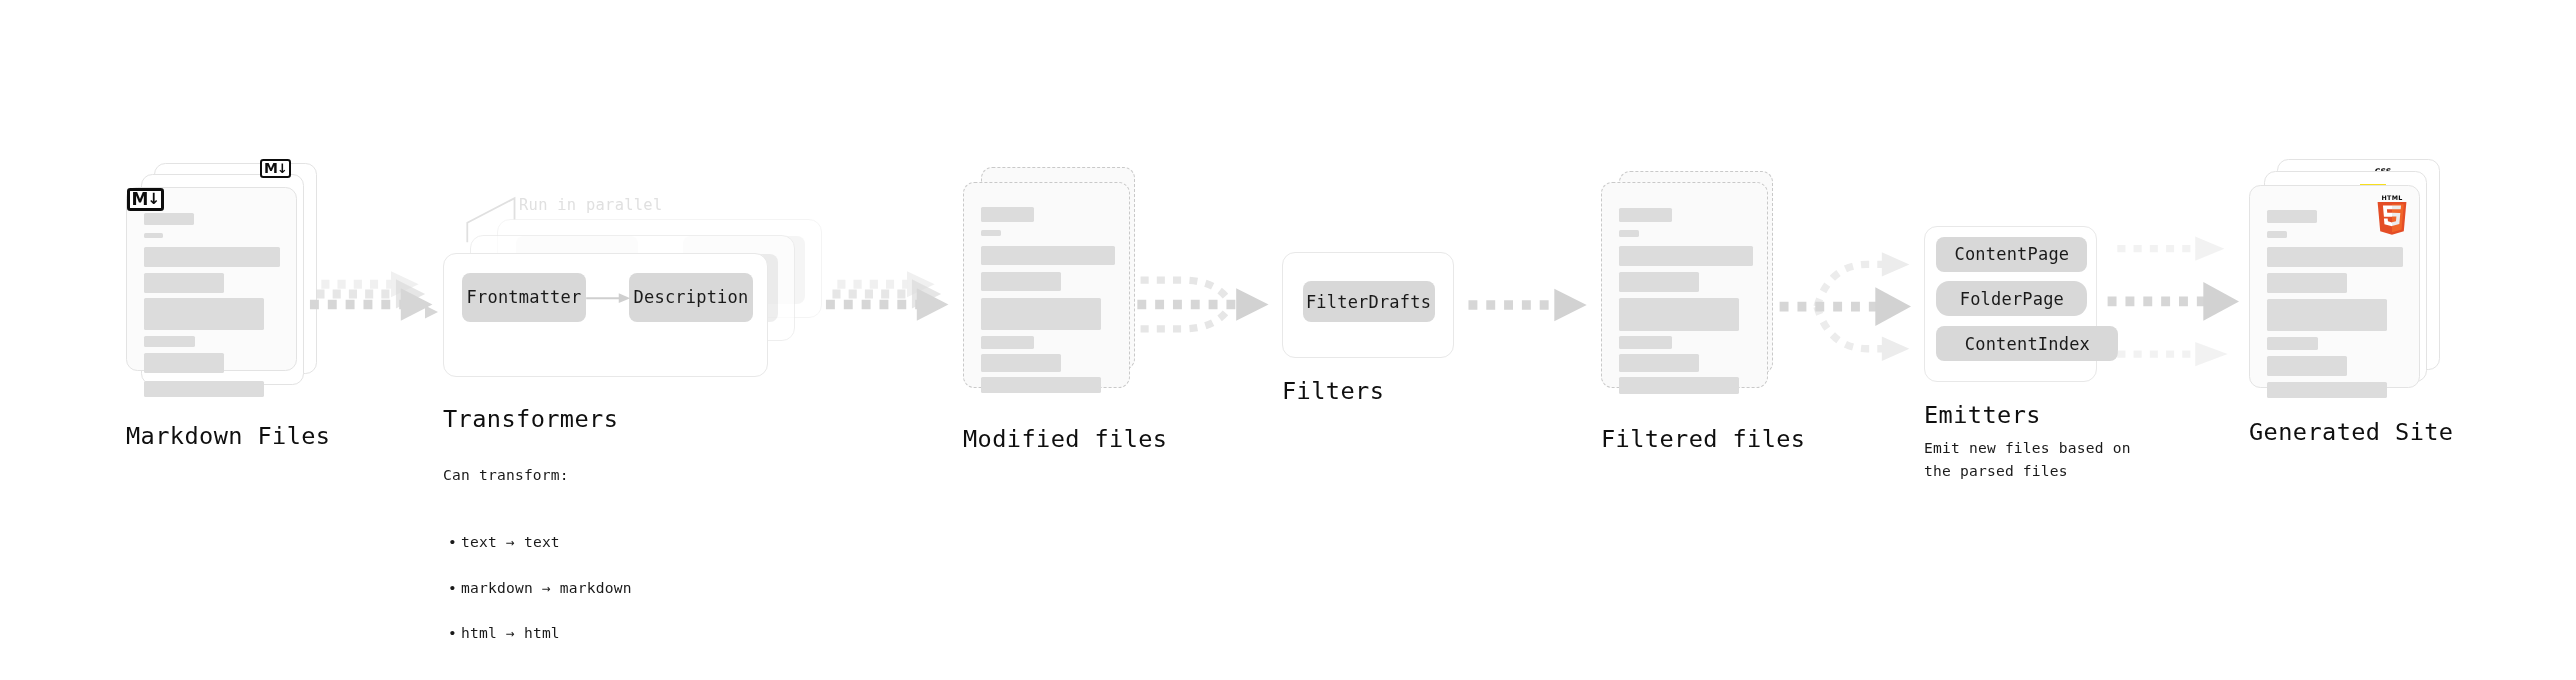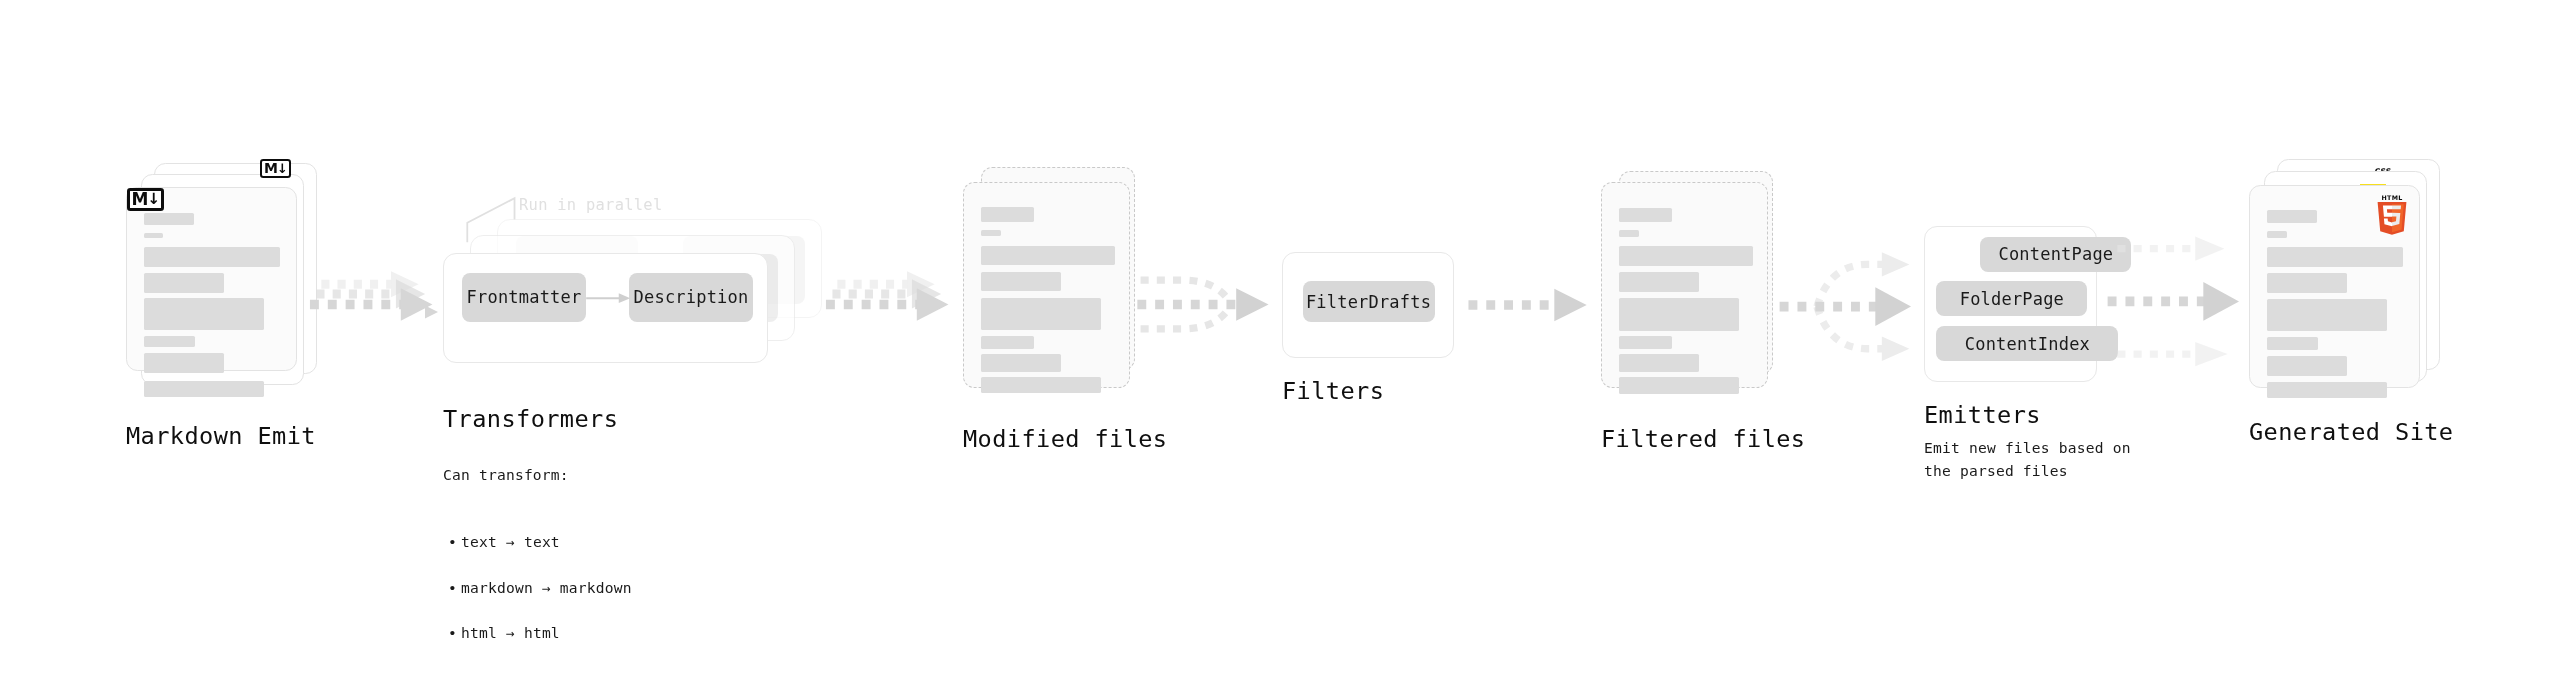--- a/index.html
+++ b/index.html
@@ -150,21 +150,21 @@
       <div class="skel" style="left:17px; top:45px;  width:18.7px;  height:5.7px;"></div>
       <div class="skel" style="left:17px; top:59px;  width:136px; height:20.3px;"></div>
       <div class="skel" style="left:17px; top:85px; width:80px;  height:20.3px;"></div>
       <div class="skel" style="left:17px; top:110px; width:120px; height:32px;"></div>
       <div class="skel" style="left:17px; top:148px; width:51px;  height:11.4px;"></div>
       <div class="skel" style="left:17px; top:165px; width:80px;  height:20.3px;"></div>
       <div class="skel" style="left:17px; top:193px; width:120px; height:16.3px;"></div>
     </div>
   </div>
 
-  <div class="title" style="left:126px; top:422px;">Markdown Emit</div>
+  <div class="title" style="left:126px; top:422px;">Markdown Files</div>
 
   <div class="arrow-layer" style="left:305px; top:268px; width:134px; height:73px;">
     <svg width="134" height="73" viewBox="0 0 165 90">
       <g opacity="0.45">
         <line x1="20" y1="20" x2="108" y2="20" stroke="#dedede" stroke-width="11" stroke-dasharray="10 10"></line>
         <polygon points="106,4 140,20 106,36" fill="#dedede"></polygon>
       </g>
       <g opacity="0.7">
         <line x1="14" y1="32" x2="114" y2="32" stroke="#dcdcdc" stroke-width="11" stroke-dasharray="10 10"></line>
         <polygon points="112,14 148,32 112,50" fill="#dcdcdc"></polygon>
@@ -194,21 +194,21 @@
 
     <div class="panel" style="left:27px; top:36px; width:325px; height:106px; opacity:0.7;">
       <div class="chip" style="left:18px; top:18px; width:122px; height:68px; opacity:0.6; font-size:0;"></div>
       <div class="chip" style="left:185px; top:18px; width:122px; height:68px; opacity:0.6; font-size:0;"></div>
       <svg class="arrow-layer" style="left:142px; top:44px;" width="46" height="16.3" viewBox="0 0 56 20">
         <line x1="0" y1="10" x2="42" y2="10" stroke="#e2e2e2" stroke-width="2.5"></line>
         <polygon points="40,4 54,10 40,16" fill="#e2e2e2"></polygon>
       </svg>
     </div>
 
-    <div class="panel" style="left:0px; top:54px; width:325px; height:110px;">
+    <div class="panel" style="left:0px; top:54px; width:325px; height:124px;">
       <div class="chip" style="left:18px; top:18.7px; width:124px; height:49px;">
         <span>Frontmatter</span>
       </div>
       <div class="chip" style="left:185px; top:18.7px; width:124px; height:49px;">
         <span>Description</span>
       </div>
       <svg class="arrow-layer" style="left:142px; top:36px;" width="46" height="16.3" viewBox="0 0 56 20">
         <line x1="0" y1="10" x2="42" y2="10" stroke="#cfcfcf" stroke-width="2.5"></line>
         <polygon points="40,4 54,10 40,16" fill="#cfcfcf"></polygon>
       </svg>
@@ -314,24 +314,24 @@
 
       <path d="M 48 72 Q 64 124 110 124 L 130 124" fill="none" stroke="#ececec" stroke-width="9" stroke-dasharray="10 10"></path>
       <polygon points="128,109 162,124 128,139" fill="#ececec"></polygon>
 
       <line x1="2" y1="72" x2="122" y2="72" stroke="#d6d6d6" stroke-width="12" stroke-dasharray="11 11"></line>
       <polygon points="120,48 164,72 120,96" fill="#d2d2d2"></polygon>
     </svg>
   </div>
 
   <div class="panel" style="left:1924px; top:226px; width:173px; height:156px;">
-    <div class="chip" style="left:11.4px; top:9.8px; width:151px; height:35px;margin-left:44px;">
+    <div class="chip" style="left:11.4px; top:9.8px; width:151px; height:35px;">
       <span>ContentPage</span>
     </div>
-    <div class="chip" style="left:11.4px; top:54px; width:151px; height:35px;">
+    <div class="chip" style="left:11.4px; top:54px; width:151px; height:35px;border-radius:13px;">
       <span>FolderPage</span>
     </div>
     <div class="chip" style="left:11.4px; top:99px; width:182px; height:35px;">
       <span>ContentIndex</span>
     </div>
   </div>
 
   <div class="title" style="left:1924px; top:401px;">Emitters</div>
   <div class="caption" style="left:1924px; top:437px; width:260px;">Emit new files based on
 the parsed files</div>

